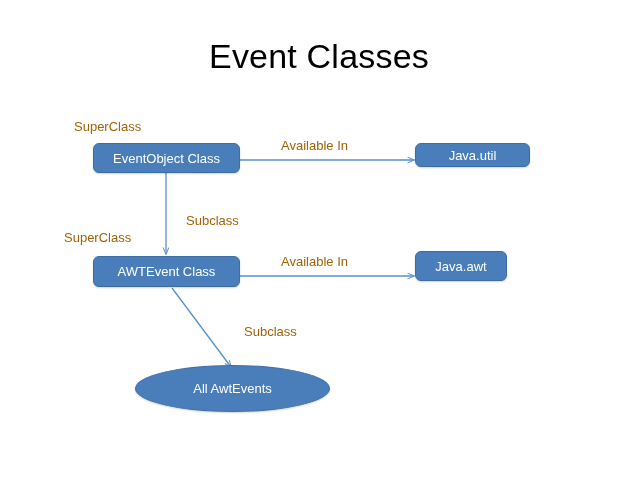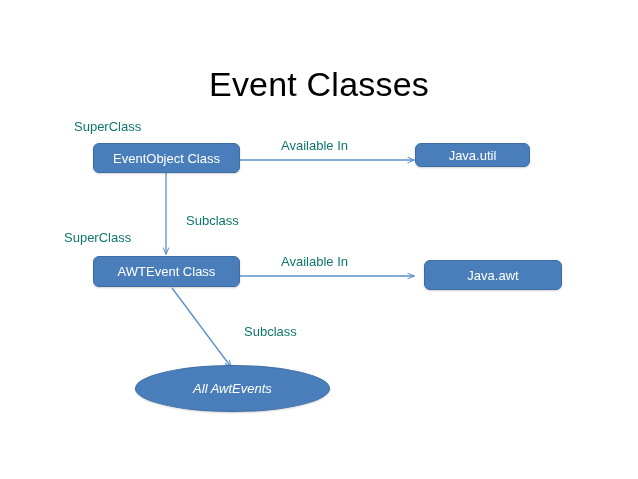--- a/index.html
+++ b/index.html
@@ -25,21 +25,20 @@
     position: absolute;
     left: 0;
     top: 36px;
     width: 638px;
     text-align: center;
     font-size: 34px;
     line-height: 40px;
     color: #000000;
     font-weight: normal;
     letter-spacing: 0.2px;
-    margin-top: 28px;
   }
   
   #connectors {
     position: absolute;
     left: 0; top: 0;
     width: 638px;
     height: 479px;
   }
   
   .node {
@@ -54,43 +53,42 @@
     font-size: 13px;
     line-height: 15px;
     text-align: center;
     box-shadow: 0 1px 2px rgba(0,0,0,0.18);
   }
   .node.rect {
     border-radius: 6px;
   }
   .node.ellipse {
     border-radius: 50%;
-    font-style: italic;
   }
   #node-eventobject {
     left: 93px;  top: 143px;  width: 147px; height: 30px;
   }
   #node-awtevent {
     left: 93px;  top: 256px;  width: 147px; height: 31px;
   }
   #node-javautil {
     left: 415px; top: 143px;  width: 115px; height: 24px;
   }
   #node-javaawt {
-    left: 415px; top: 260px;  width: 138px; height: 30px; margin-left: 9px;
+    left: 415px; top: 251px;  width: 92px; height: 30px;
   }
   #node-allawtevents {
     left: 135px; top: 365px;  width: 195px; height: 47px;
   }
   
   .label {
     position: absolute;
     font-size: 13px;
     line-height: 16px;
-    color: #0f766e;
+    color: #a16207;
     white-space: nowrap;
   }
   #label-superclass-1 { left: 74px;  top: 119px; }
   #label-superclass-2 { left: 64px;  top: 230px; }
   #label-available-1  { left: 281px; top: 138px; }
   #label-available-2  { left: 281px; top: 254px; }
   #label-subclass-1   { left: 186px; top: 213px; }
   #label-subclass-2   { left: 244px; top: 324px; }
 </style>
 </head>

